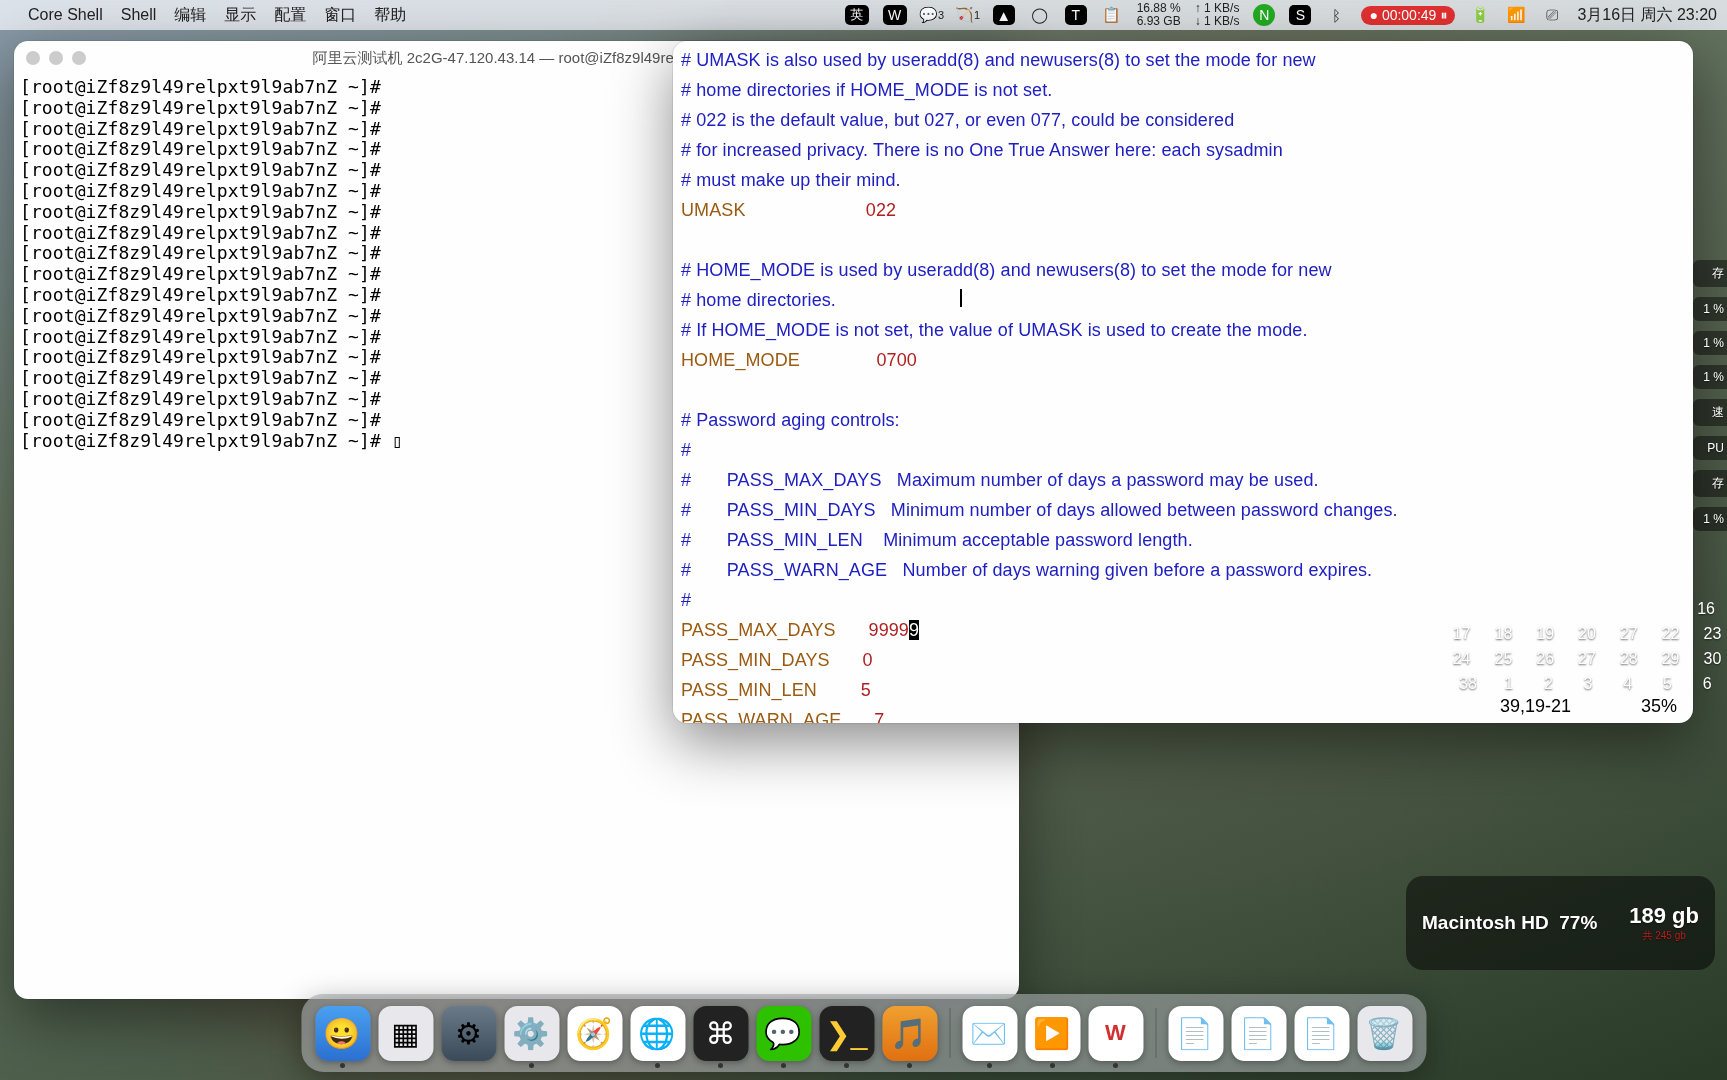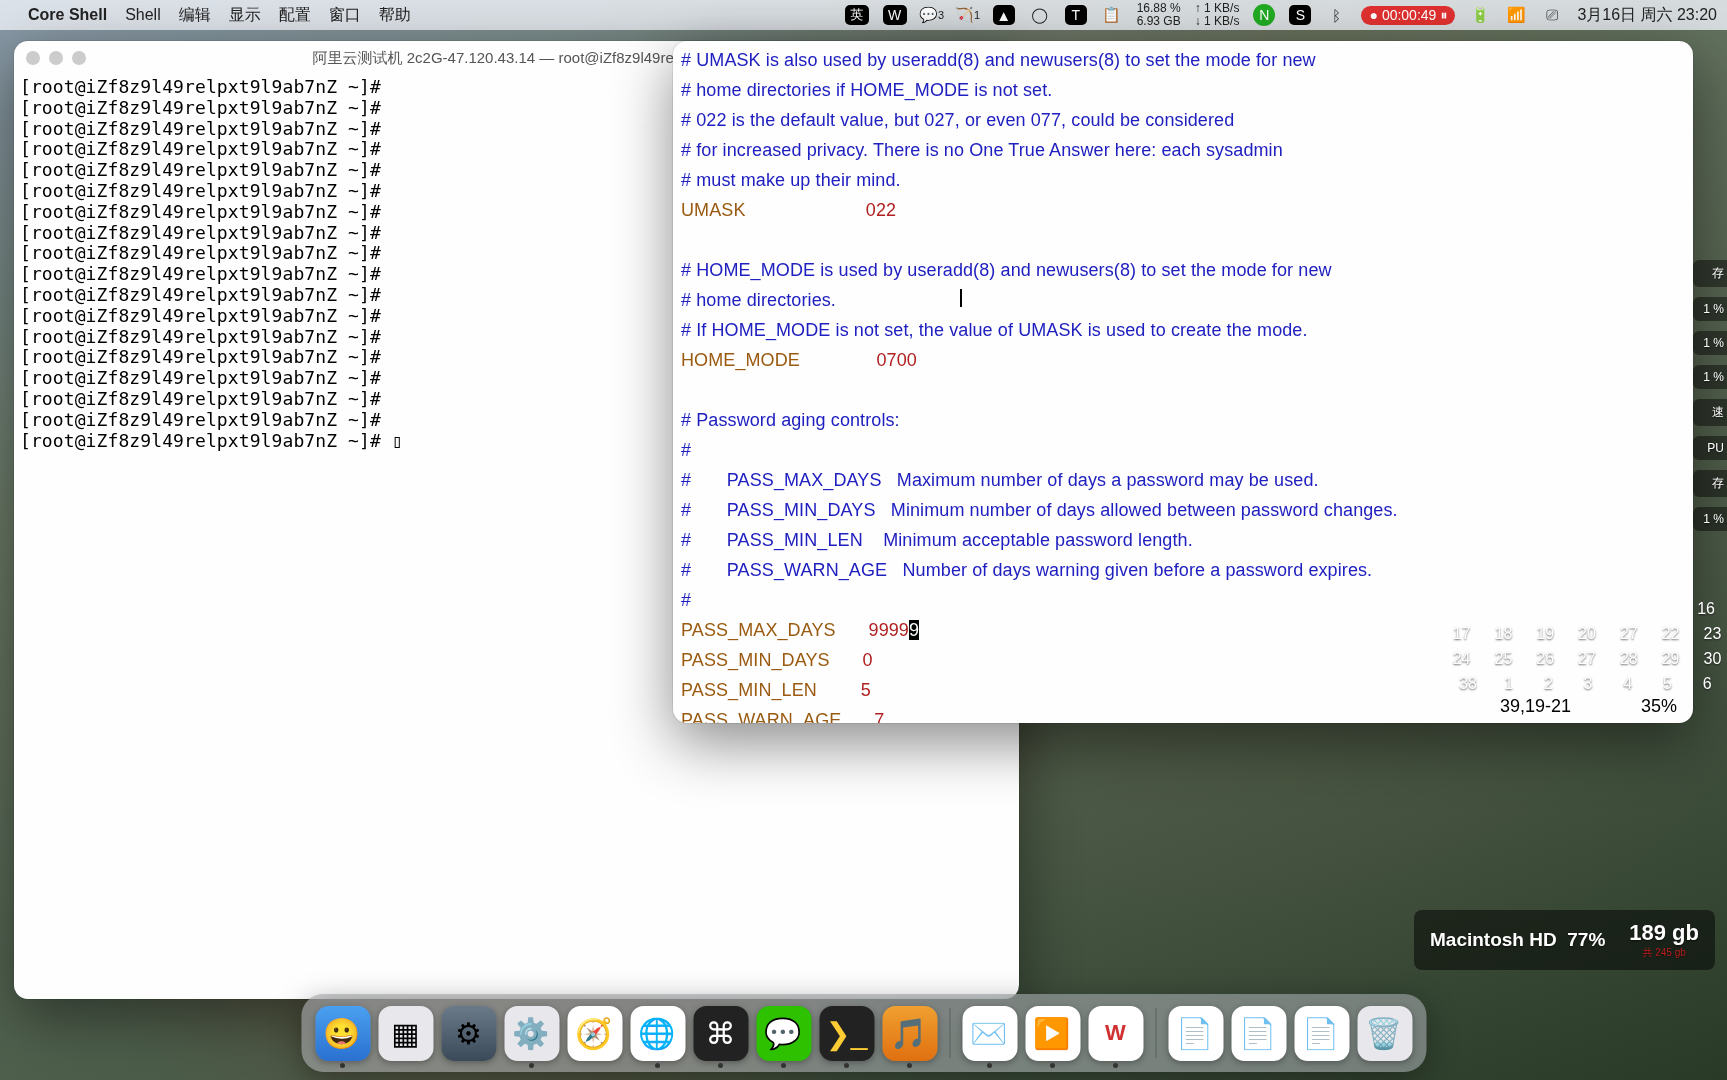--- a/index.html
+++ b/index.html
@@ -1,21 +1,21 @@
 <!DOCTYPE html>
 <html><head>
 <meta charset="utf-8">
 <style>
 *{margin:0;padding:0;box-sizing:border-box;font-family:-apple-system,"SF Pro Text","Helvetica Neue",sans-serif}
 html,body{width:1727px;height:1080px;overflow:hidden}
 body{background:linear-gradient(135deg,#7a6b5a 0%,#8a7560 20%,#5a6b50 50%,#3a4a3a 100%);position:relative}
 #desktop{position:absolute;inset:0;background:radial-gradient(circle at 30% 60%,rgba(180,60,40,.35),transparent 40%),radial-gradient(circle at 70% 30%,rgba(90,80,60,.5),transparent 50%),linear-gradient(160deg,#8a9aa8 0%,#6a7a68 30%,#4a5a48 70%,#2a3a28 100%);filter:saturate(1.1)}
 
 #menubar{position:absolute;top:0;left:0;right:0;height:30px;background:rgba(235,238,244,.85);backdrop-filter:blur(20px);display:flex;align-items:center;font-size:16px;color:#222;padding:0 10px;gap:18px}
-#menubar .app{font-weight:700}
+#menubar .app{font-weight:400}
 #menubar .right{margin-left:auto;display:flex;align-items:center;gap:14px;font-size:15px}
 #menubar .right .ico{width:22px;height:22px;display:flex;align-items:center;justify-content:center;border-radius:4px}
 #menubar .right .stat{font-size:12px;line-height:1.1;text-align:left}
 #menubar .right .rec{background:#e03030;color:#fff;border-radius:10px;padding:1px 8px;display:flex;align-items:center;gap:4px;font-size:14px}
 #menubar .right .clock{font-size:16px}
 
 .twin{position:absolute;background:#fefeff;border-radius:14px;box-shadow:0 20px 60px rgba(0,0,0,.45),0 0 0 1px rgba(0,0,0,.08);overflow:hidden;display:flex;flex-direction:column}
 .titlebar{height:34px;display:flex;align-items:center;padding:0 12px;position:relative;font-size:15px;color:#555}
 .traffic{display:flex;gap:9px}
 .traffic span{width:14px;height:14px;border-radius:50%}
@@ -32,21 +32,21 @@
 .num{color:#b02020}
 .cur{background:#000;color:#fff}
 .vstatus{position:absolute;bottom:6px;right:16px;font-family:"SF Mono",Menlo,monospace;font-size:18px;color:#000;display:flex;gap:70px}
 
 .widget{position:absolute;color:#fff;font-size:15px;text-shadow:0 1px 2px rgba(0,0,0,.6)}
 #gauges{right:0;top:260px;width:34px;display:flex;flex-direction:column;gap:10px}
 #gauges div{background:rgba(0,0,0,.45);border-radius:6px 0 0 6px;padding:5px 3px;font-size:12px;text-align:right}
 #cal{right:12px;top:600px;width:256px}
 #cal .crow{display:flex;gap:24px;justify-content:center;font-size:16px;margin-bottom:7px}
 #cal .crow span{width:24px;text-align:center}
-#disk{right:12px;bottom:110px;left:auto;background:rgba(0,0,0,.5);border-radius:8px;padding:10px 16px;display:flex;align-items:center;gap:24px}
+#disk{right:12px;bottom:110px;left:auto;background:rgba(0,0,0,.5);border-radius:17px;padding:27px 16px;display:flex;align-items:center;gap:32px}
 #disk .big{font-size:22px;font-weight:700}#disk .sm{font-size:10px;color:#b91c1c}
 
 #dock{position:absolute;bottom:8px;left:50%;transform:translateX(-50%);height:78px;background:rgba(200,200,210,.45);backdrop-filter:blur(20px);border-radius:22px;display:flex;align-items:center;padding:0 14px;gap:8px;box-shadow:0 8px 30px rgba(0,0,0,.35)}
 #dock .app{width:55px;height:55px;border-radius:13px;background:linear-gradient(#fff,#ddd);box-shadow:0 2px 6px rgba(0,0,0,.3);position:relative;display:flex;align-items:center;justify-content:center;font-size:30px}
 #dock .sep{width:1px;height:50px;background:rgba(0,0,0,.25);margin:0 4px}
 #dock .app.dot::after{content:"";position:absolute;bottom:-7px;left:50%;transform:translateX(-50%);width:5px;height:5px;border-radius:50%;background:#333}
 .cursor-i{position:absolute;width:2px;height:18px;background:#000}
 </style>
 </head>
 <body>

